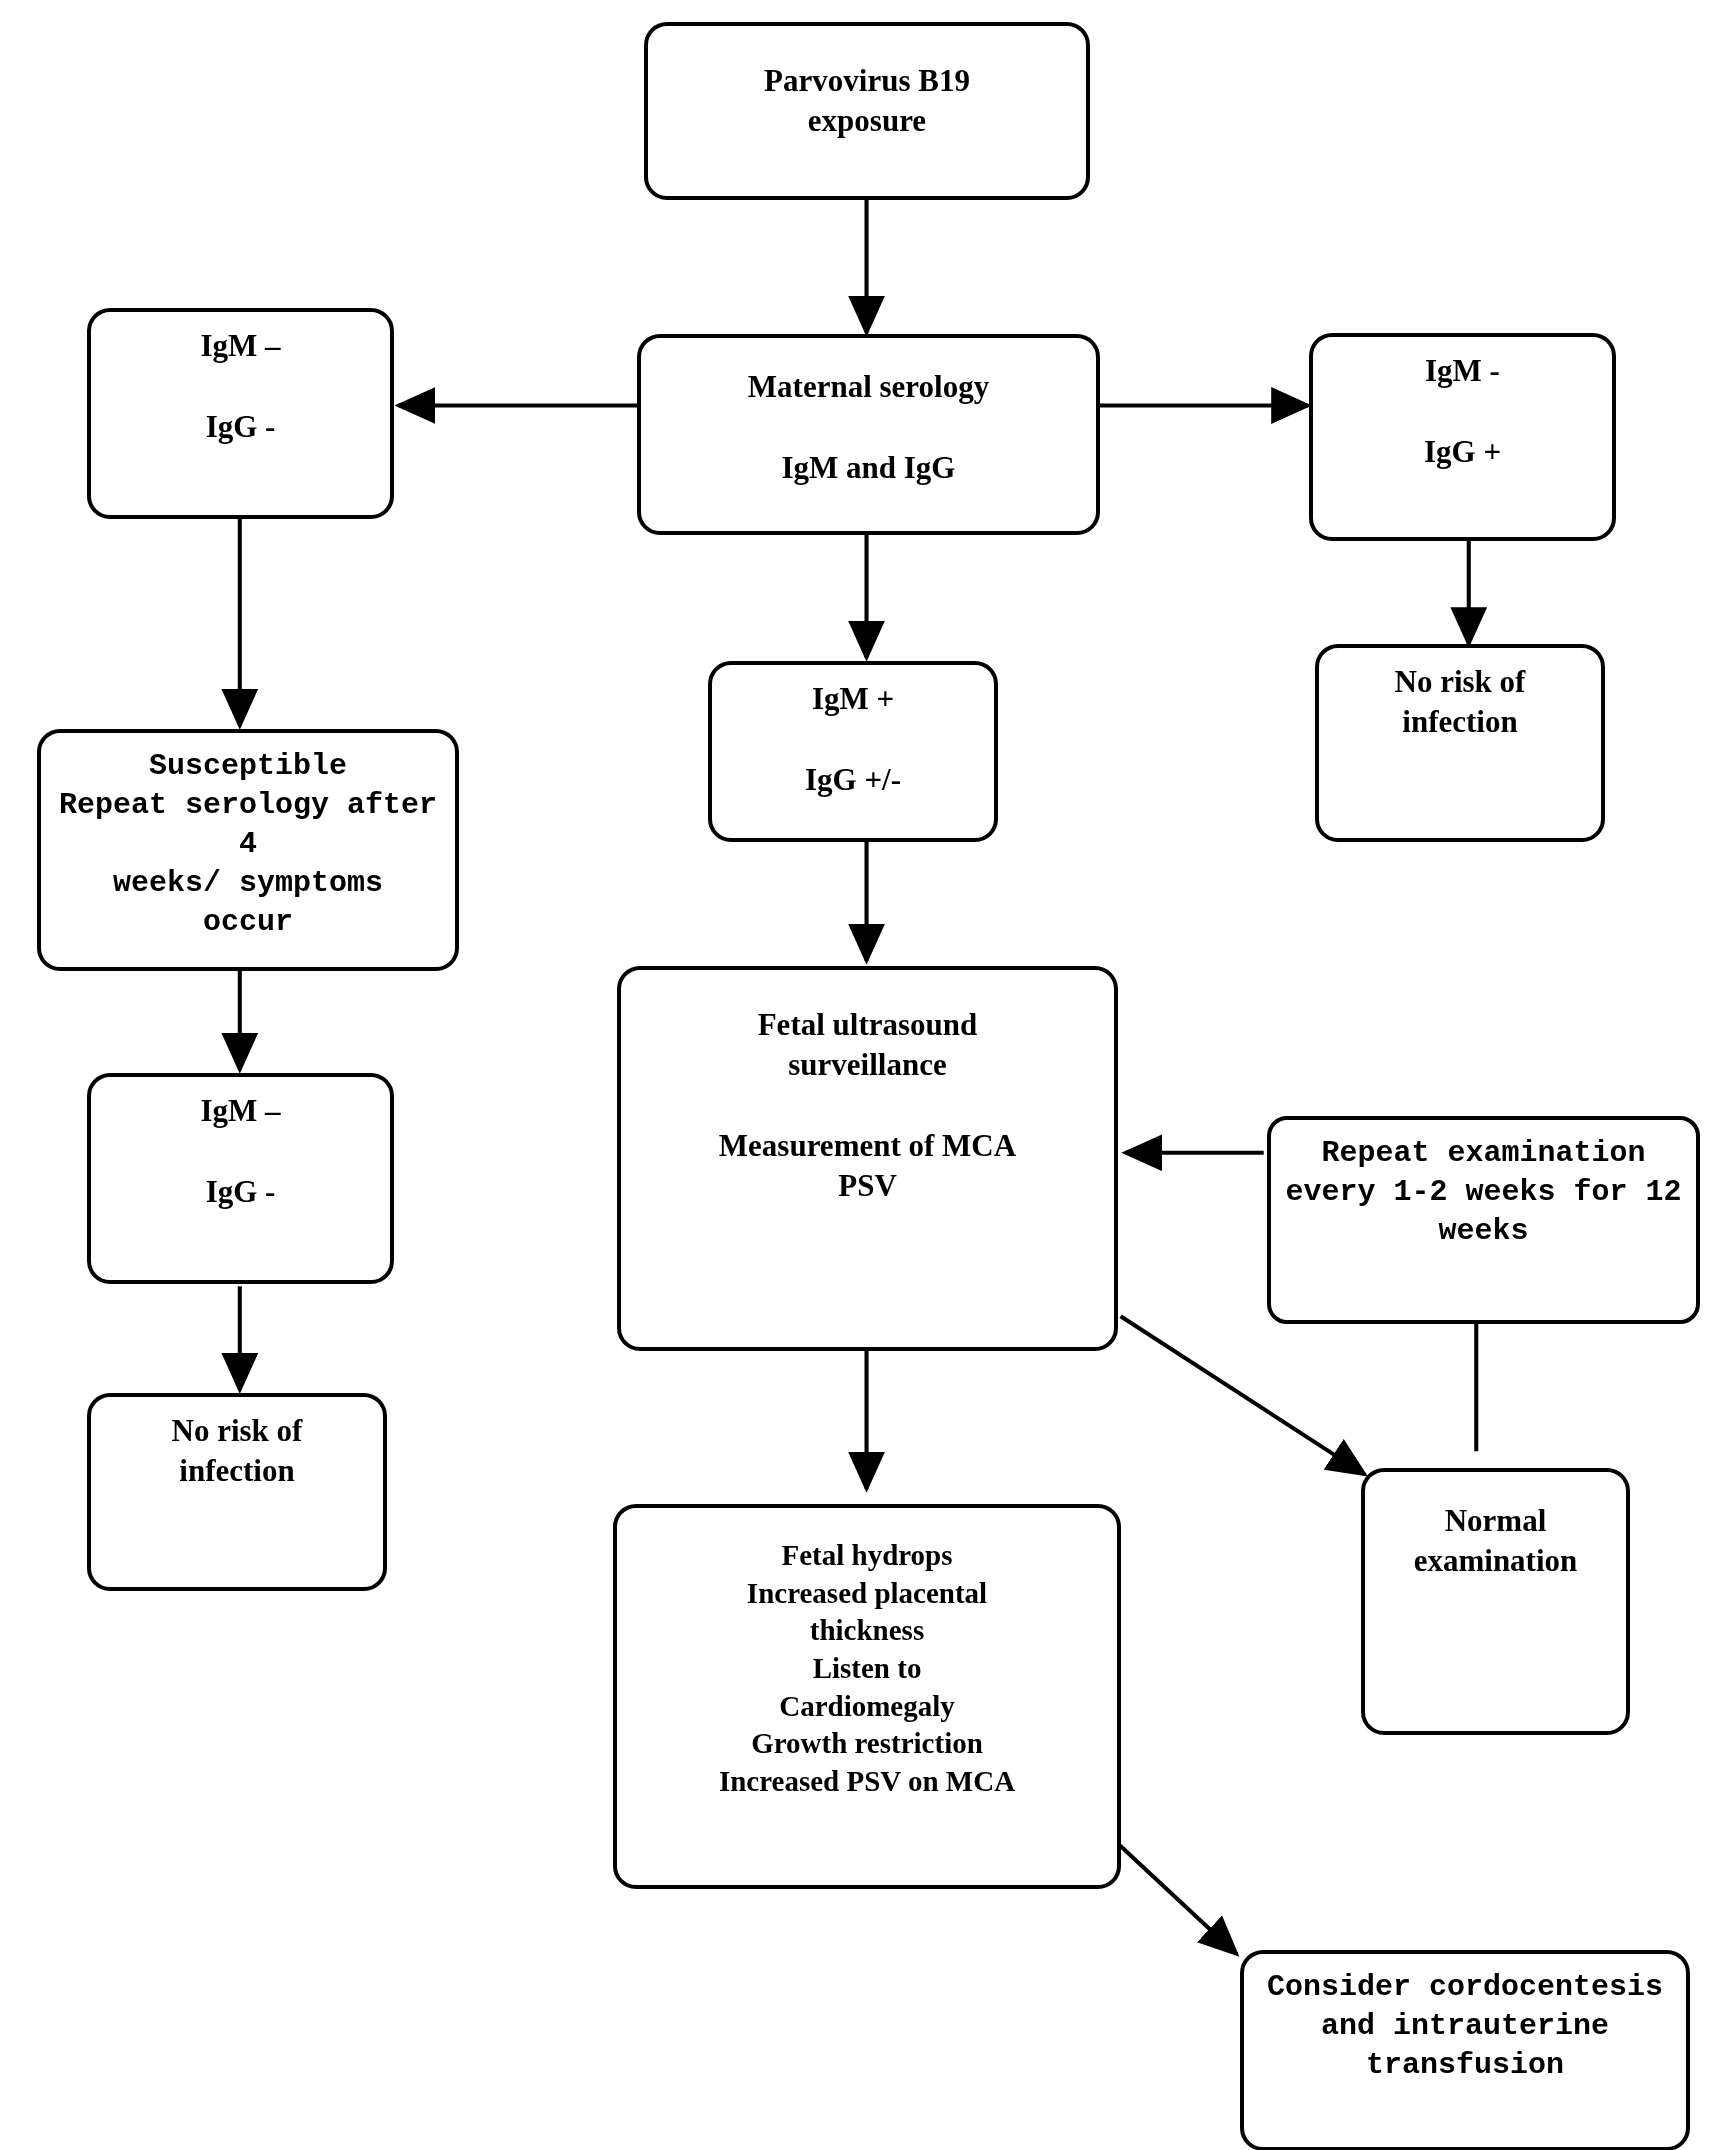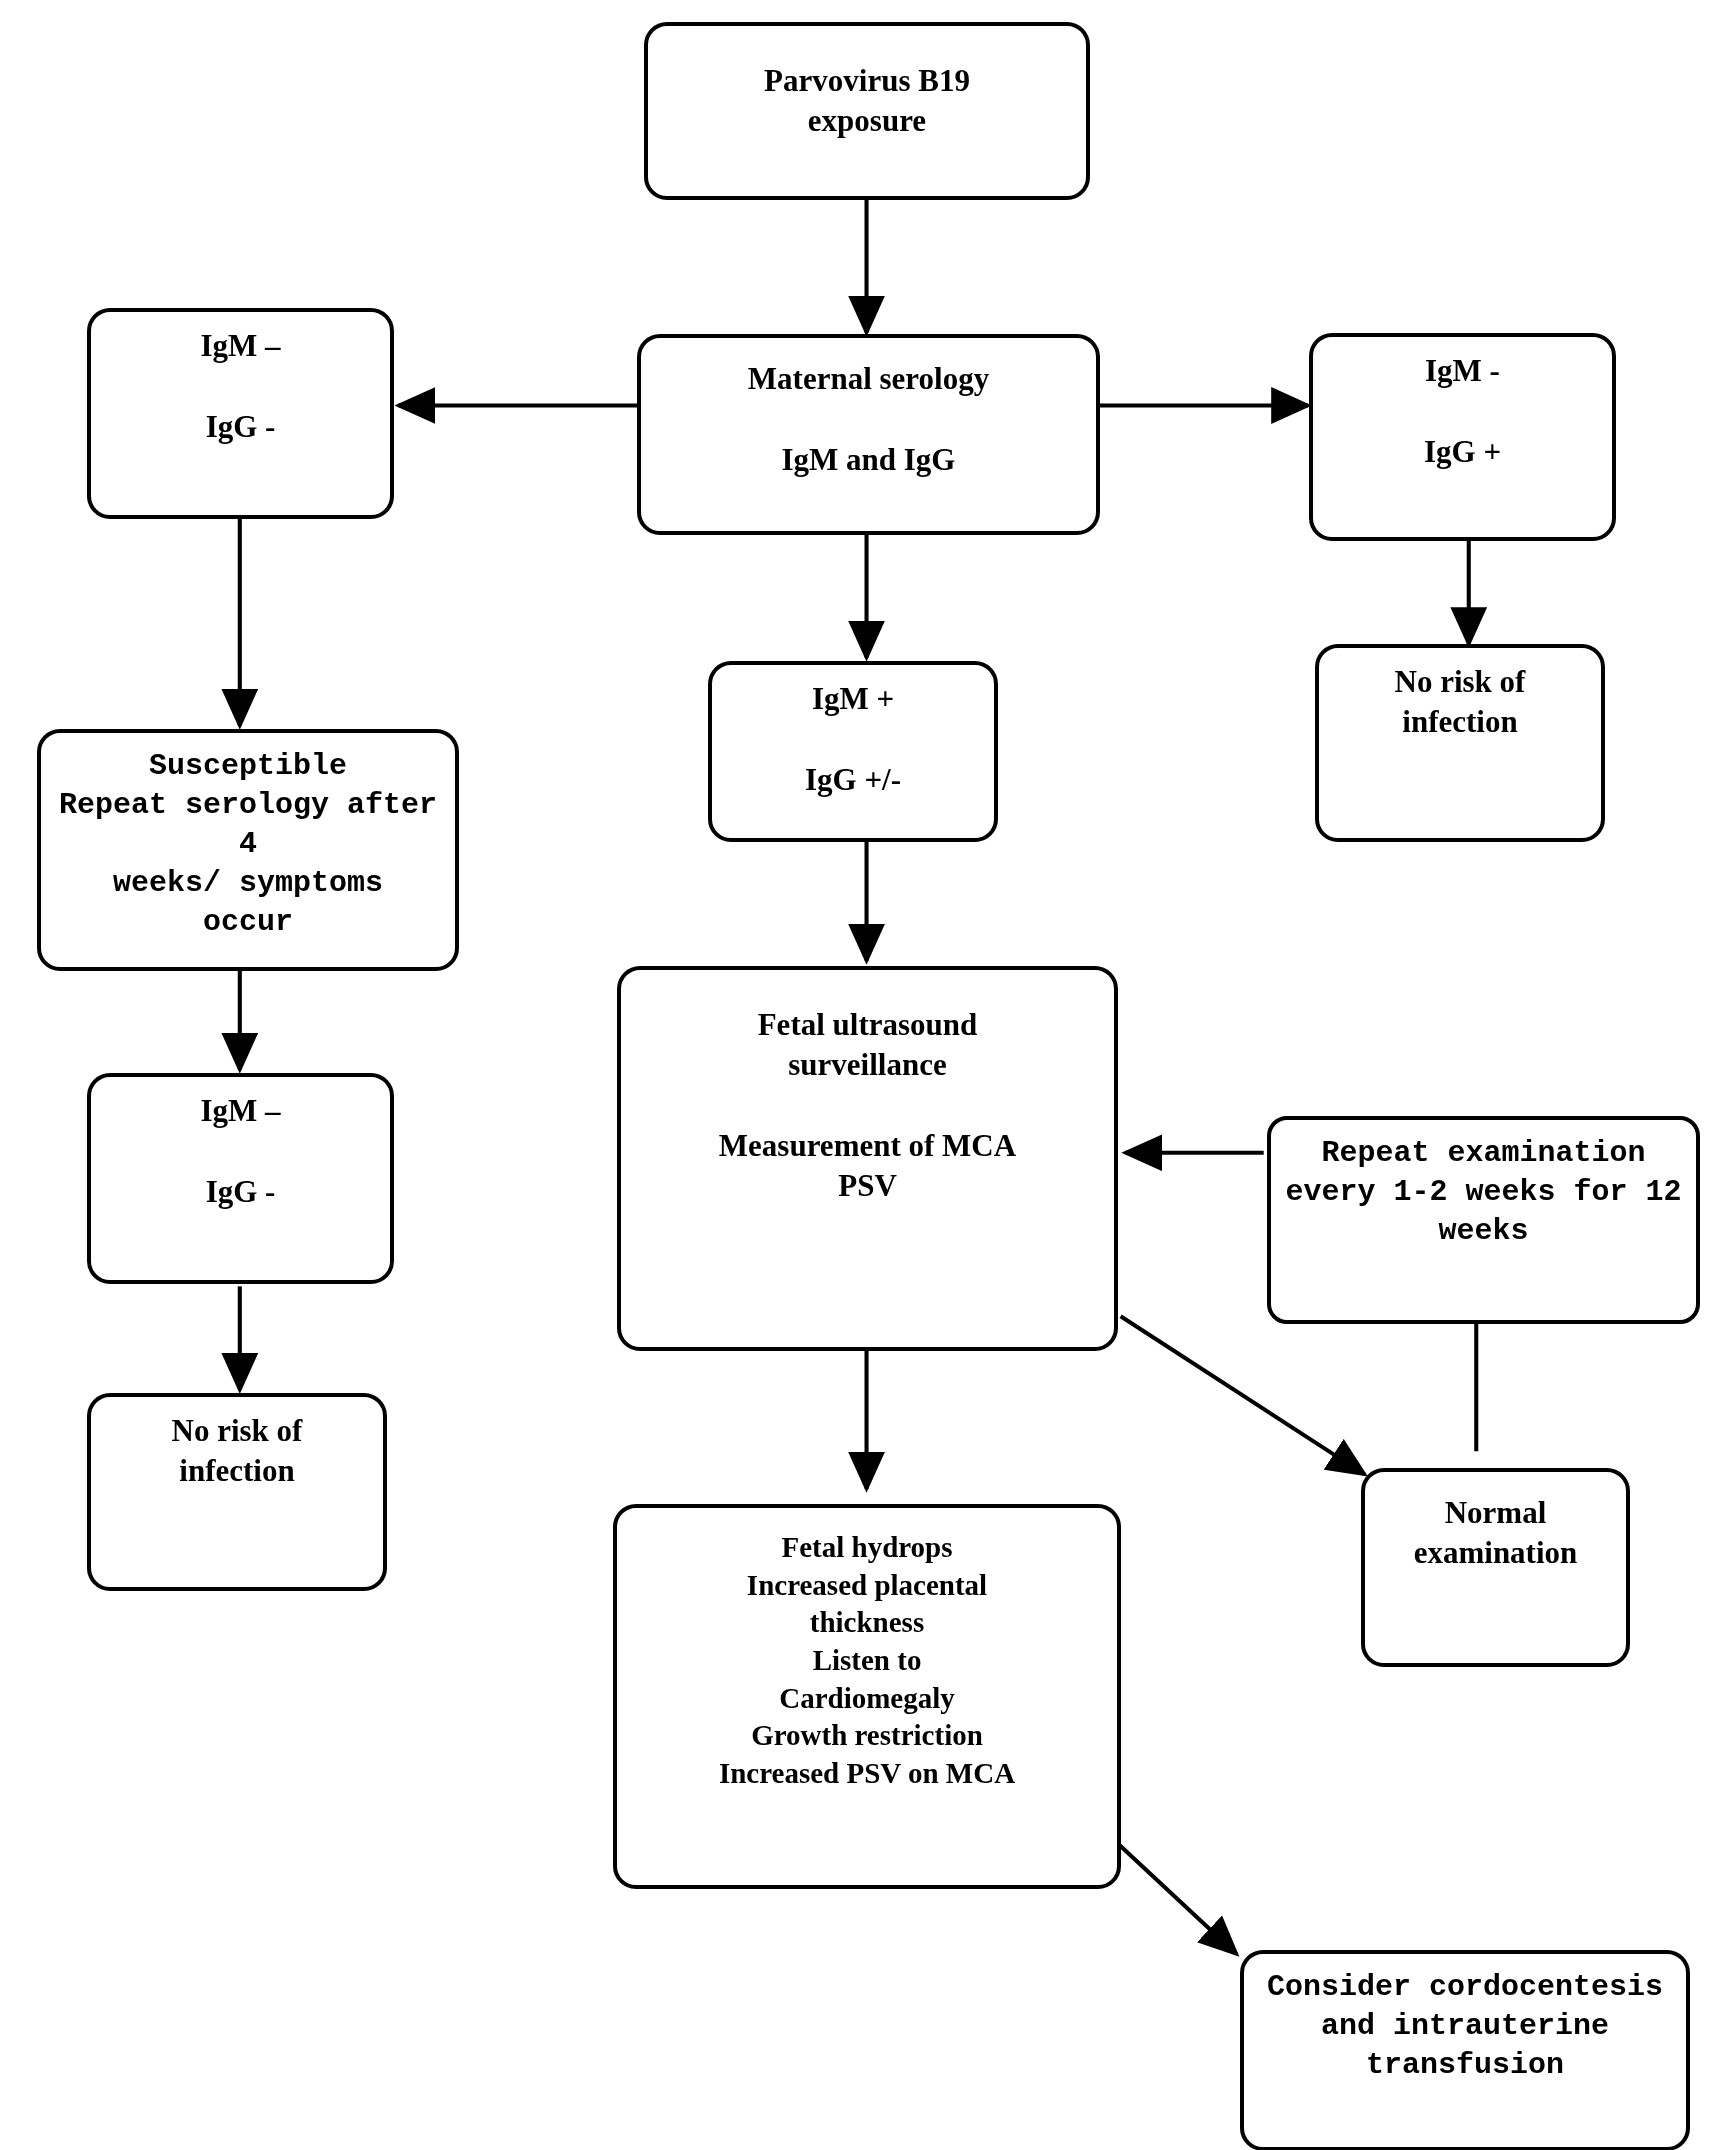--- a/index.html
+++ b/index.html
@@ -31,21 +31,21 @@
   }
   .node .txt {
     width: 100%;
     white-space: pre-line;
   }
   .node.top { align-items: flex-start; }
   .f-46 { font-size: 31px; }
   .f-44 { font-size: 30px; font-family: Liberation Mono, monospace; }
   .f-43 { font-size: 29px; }
   .pad-a { padding-top: 14px; }
-  .pad-b { padding-top: 21px; }
+  .pad-b { padding-top: 29px; }
   .pad-c { padding-top: 35px; }
 
   svg.wires {
     position: absolute;
     left: 0;
     top: 0;
     width: 1714px;
     height: 2151px;
     z-index: 1;
     pointer-events: none;
@@ -179,21 +179,21 @@
 
 IgG +/-</span>
   </div>
 
   <div class="node top pad-a f-44" style="left:1267px; top:1116px; width:433px; height:208px;border-radius:20px;">
     <span class="txt">Repeat examination
 every 1-2 weeks for 12
 weeks</span>
   </div>
 
-  <div class="node top pad-b f-46" style="left:1361px; top:1468px; width:269px; height:199px;">
+  <div class="node top pad-b f-46" style="left:1361px; top:1468px; width:269px; height:267px;">
     <span class="txt">Normal
 examination</span>
   </div>
 
   <div class="node top pad-b f-43" style="left:613px; top:1504px; width:508px; height:385px;">
     <span class="txt">Fetal hydrops
 Increased placental
 thickness
 Listen to
 Cardiomegaly

